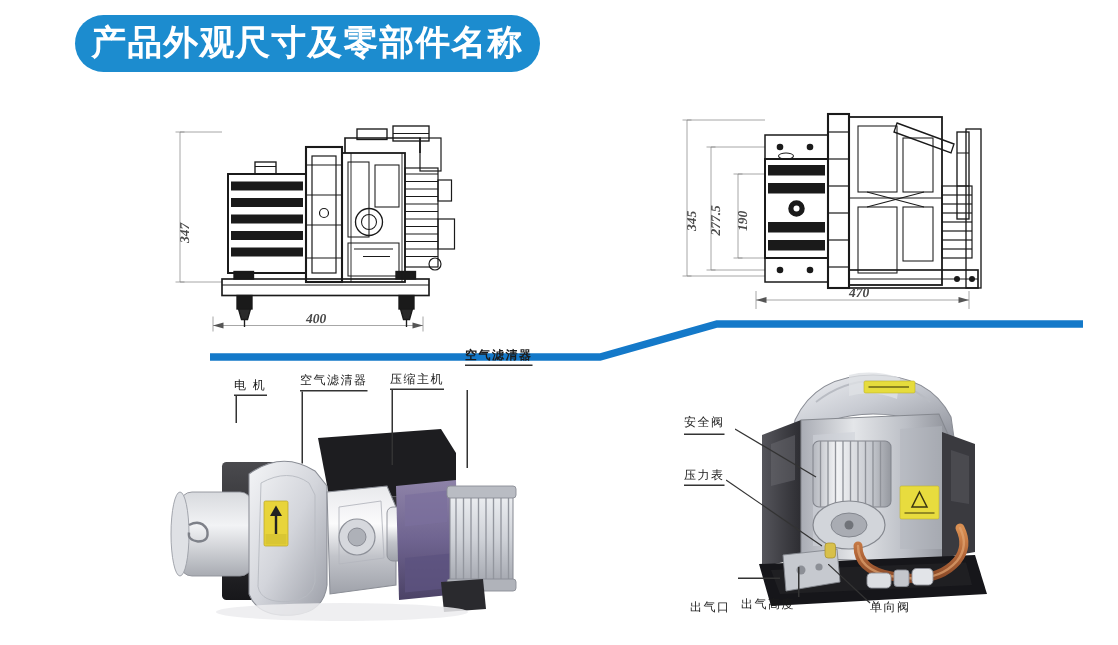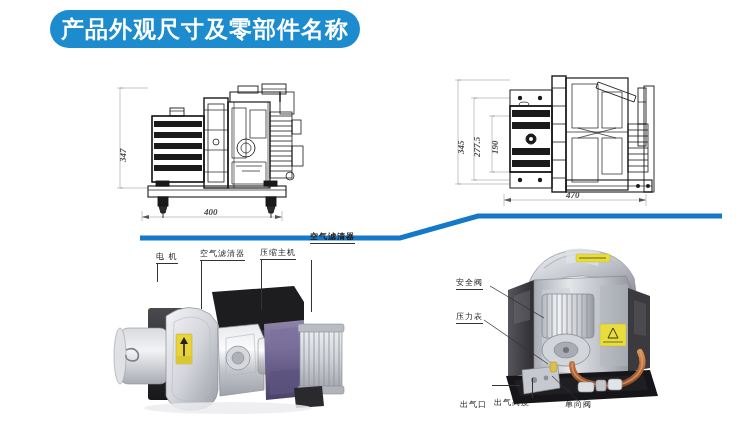--- a/index.html
+++ b/index.html
@@ -485,20 +485,20 @@
   <div class="plabel" style="left:460px;top:400px;">
     <span>出气口</span>
   </div>
   <div class="lead h" style="left:492px;top:385px;width:28px;"></div>
 
   <div class="plabel" style="left:494px;top:398px;">
     <span>出气高度</span>
   </div>
   <div class="lead v" style="left:532px;top:378px;height:20px;"></div>
 
-  <div class="plabel" style="left:565px;top:400px;">
+  <div class="plabel" style="left:580px;top:400px;">
     <span>单向阀</span>
   </div>
   <svg style="position:absolute;left:552px;top:376px;width:34px;height:30px;" viewBox="0 0 34 30">
     <line x1="0" y1="0" x2="28" y2="26" stroke="#333" stroke-width="0.8"></line>
   </svg>
 
 </div>
 
 </body></html>

